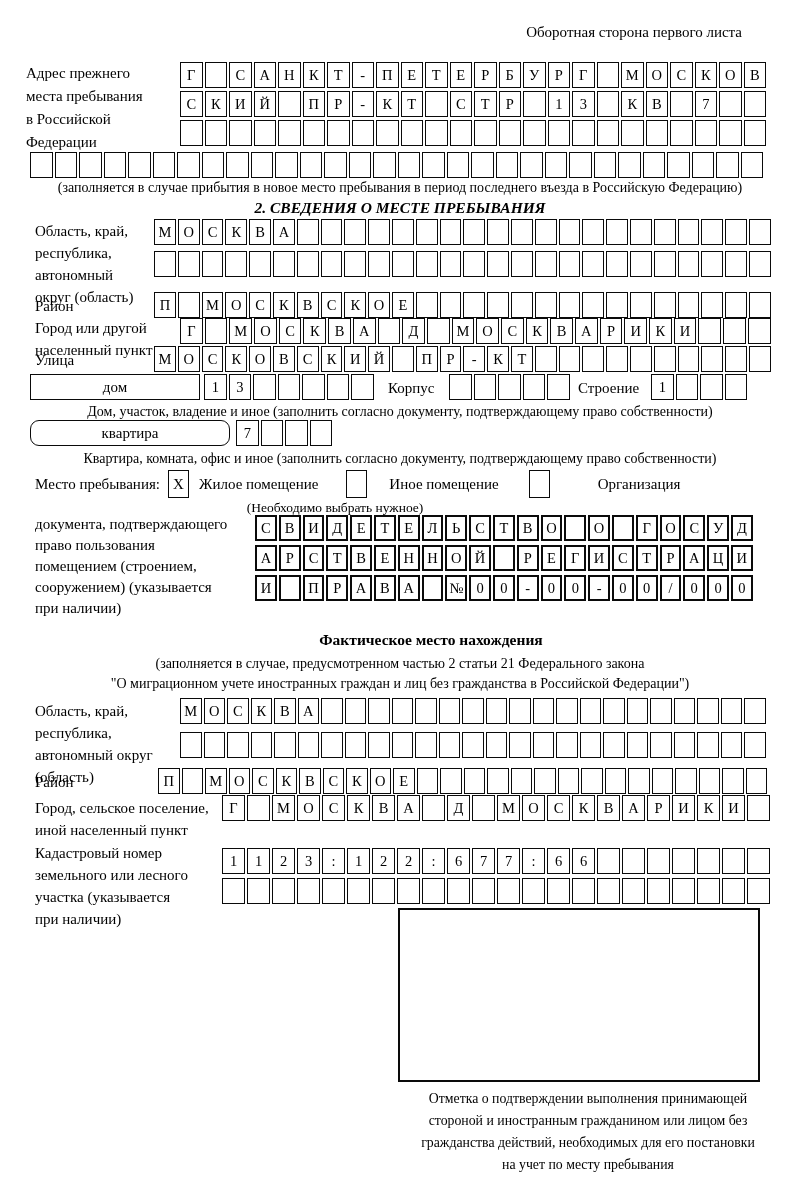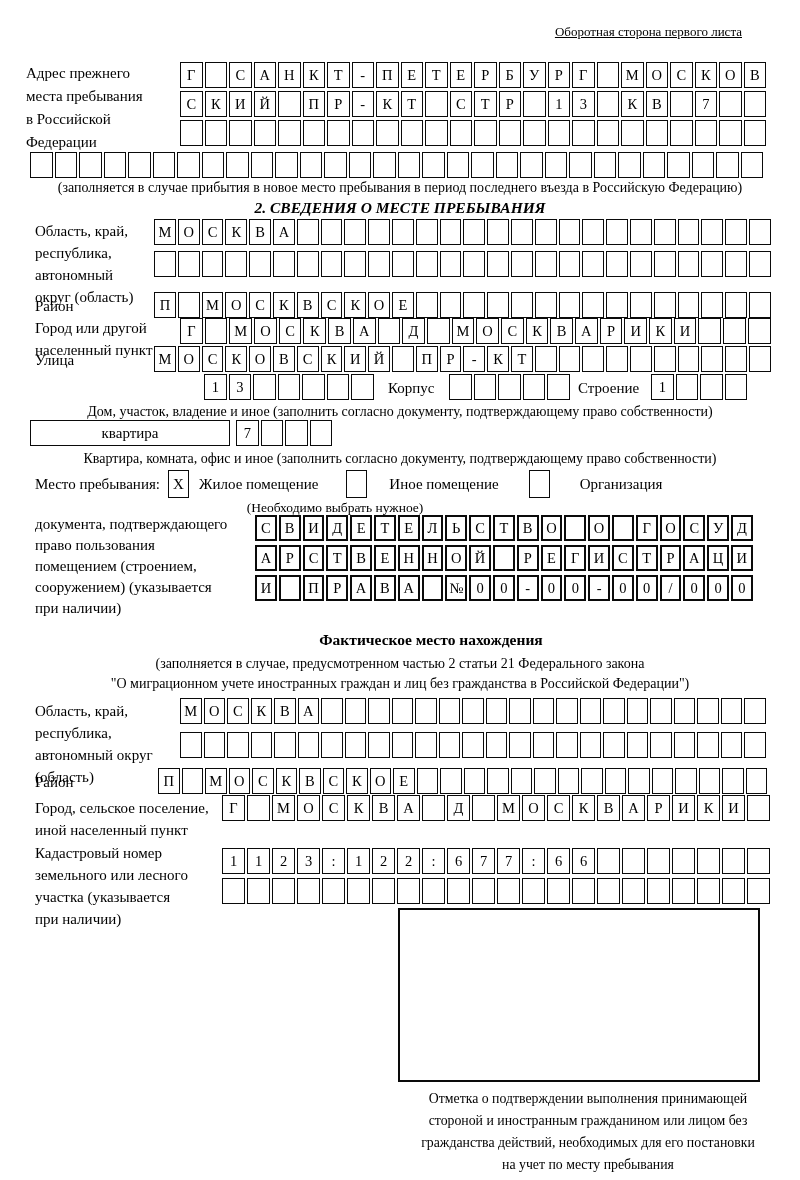--- a/index.html
+++ b/index.html
@@ -2,21 +2,21 @@
 <html><head>
 <meta charset="utf-8">
 <style>
   html,body{margin:0;padding:0;background:#fff;}
   .page{position:relative;width:800px;height:1180px;background:#ffffff;
         font-family:"Liberation Serif",serif;color:#000;overflow:hidden;}
   .abs{position:absolute;}
   .lbl{font-size:15px;line-height:22px;white-space:nowrap;}
   .cap{font-size:14px;text-align:center;width:800px;left:0;}
   .title{font-size:15.5px;font-weight:bold;text-align:center;width:800px;left:0;}
-  .hdr{font-size:13px;text-decoration:underline;}
+  .hdr{font-size:15px;}
   .row{position:absolute;display:flex;gap:2px;}
   .box{height:26px;border:1.6px solid #0a0a0a;box-sizing:border-box;flex:none;
        display:flex;align-items:center;justify-content:center;
        font-size:14.5px;font-family:"Liberation Serif",serif;background:#fff;}
   .r-top .box{width:22.5px;}
   .r-s2  .box{width:21.8px;}
   .r-g24 .box{width:22.7px;}
   .r-doc .box{width:21.8px;border-width:2px;}
   .r-f25 .box{width:21.5px;border-width:1.8px;}
   .r-w22 .box{width:23px;border-width:1.8px;}
@@ -304,20 +304,21 @@
       <span class="box"></span>
       <span class="box"></span>
       <span class="box"></span>
       <span class="box"></span>
       <span class="box"></span>
       <span class="box"></span>
       <span class="box"></span>
       <span class="box"></span>
     </div>
 
+  <div class="bigbox" style="left:30px;top:374px;width:170px;">дом</div>
   <div class="row r-top" style="left:204px;top:374px;">
       <span class="box">1</span>
       <span class="box">3</span>
       <span class="box"></span>
       <span class="box"></span>
       <span class="box"></span>
       <span class="box"></span>
       <span class="box"></span>
     </div>
   <div class="abs lbl" style="left:388px;top:377px;">Корпус</div>
@@ -330,37 +331,37 @@
     </div>
   <div class="abs lbl" style="left:578px;top:377px;">Строение</div>
   <div class="row r-top" style="left:651px;top:374px;">
       <span class="box">1</span>
       <span class="box"></span>
       <span class="box"></span>
       <span class="box"></span>
     </div>
   <div class="abs cap" style="top:404px;">Дом, участок, владение и иное (заполнить согласно документу, подтверждающему право собственности)</div>
 
-  <div class="bigbox" style="left:30px;top:420px;width:200px;">квартира</div>
+  <div class="bigbox" style="left:30px;top:420px;width:200px;border-radius:9px;">квартира</div>
   <div class="row r-top" style="left:236px;top:420px;">
       <span class="box">7</span>
       <span class="box"></span>
       <span class="box"></span>
       <span class="box"></span>
     </div>
   <div class="abs cap" style="top:451px;">Квартира, комната, офис и иное (заполнить согласно документу, подтверждающему право собственности)</div>
 
   <div class="cbrow" style="left:35px;top:470px;">
     <span>Место пребывания:</span>
     <span class="cb" style="margin-left:8px;">X</span>
     <span style="margin-left:10px;">Жилое помещение</span>
     <span class="cb" style="margin-left:28px;"></span>
     <span style="margin-left:22px;">Иное помещение</span>
     <span class="cb" style="margin-left:30px;"></span>
-    <span style="margin-left:30px;">Организация</span>
+    <span style="margin-left:48px;">Организация</span>
   </div>
   <div class="abs" style="left:135px;top:500px;width:400px;text-align:center;font-size:13.5px;">(Необходимо выбрать нужное)</div>
 
   <div class="abs lbl" style="left:35px;top:514px;line-height:21px;">
     <div>документа, подтверждающего</div>
     <div>право пользования</div>
     <div>помещением (строением,</div>
     <div>сооружением) (указывается</div>
     <div>при наличии)</div>
   </div>

